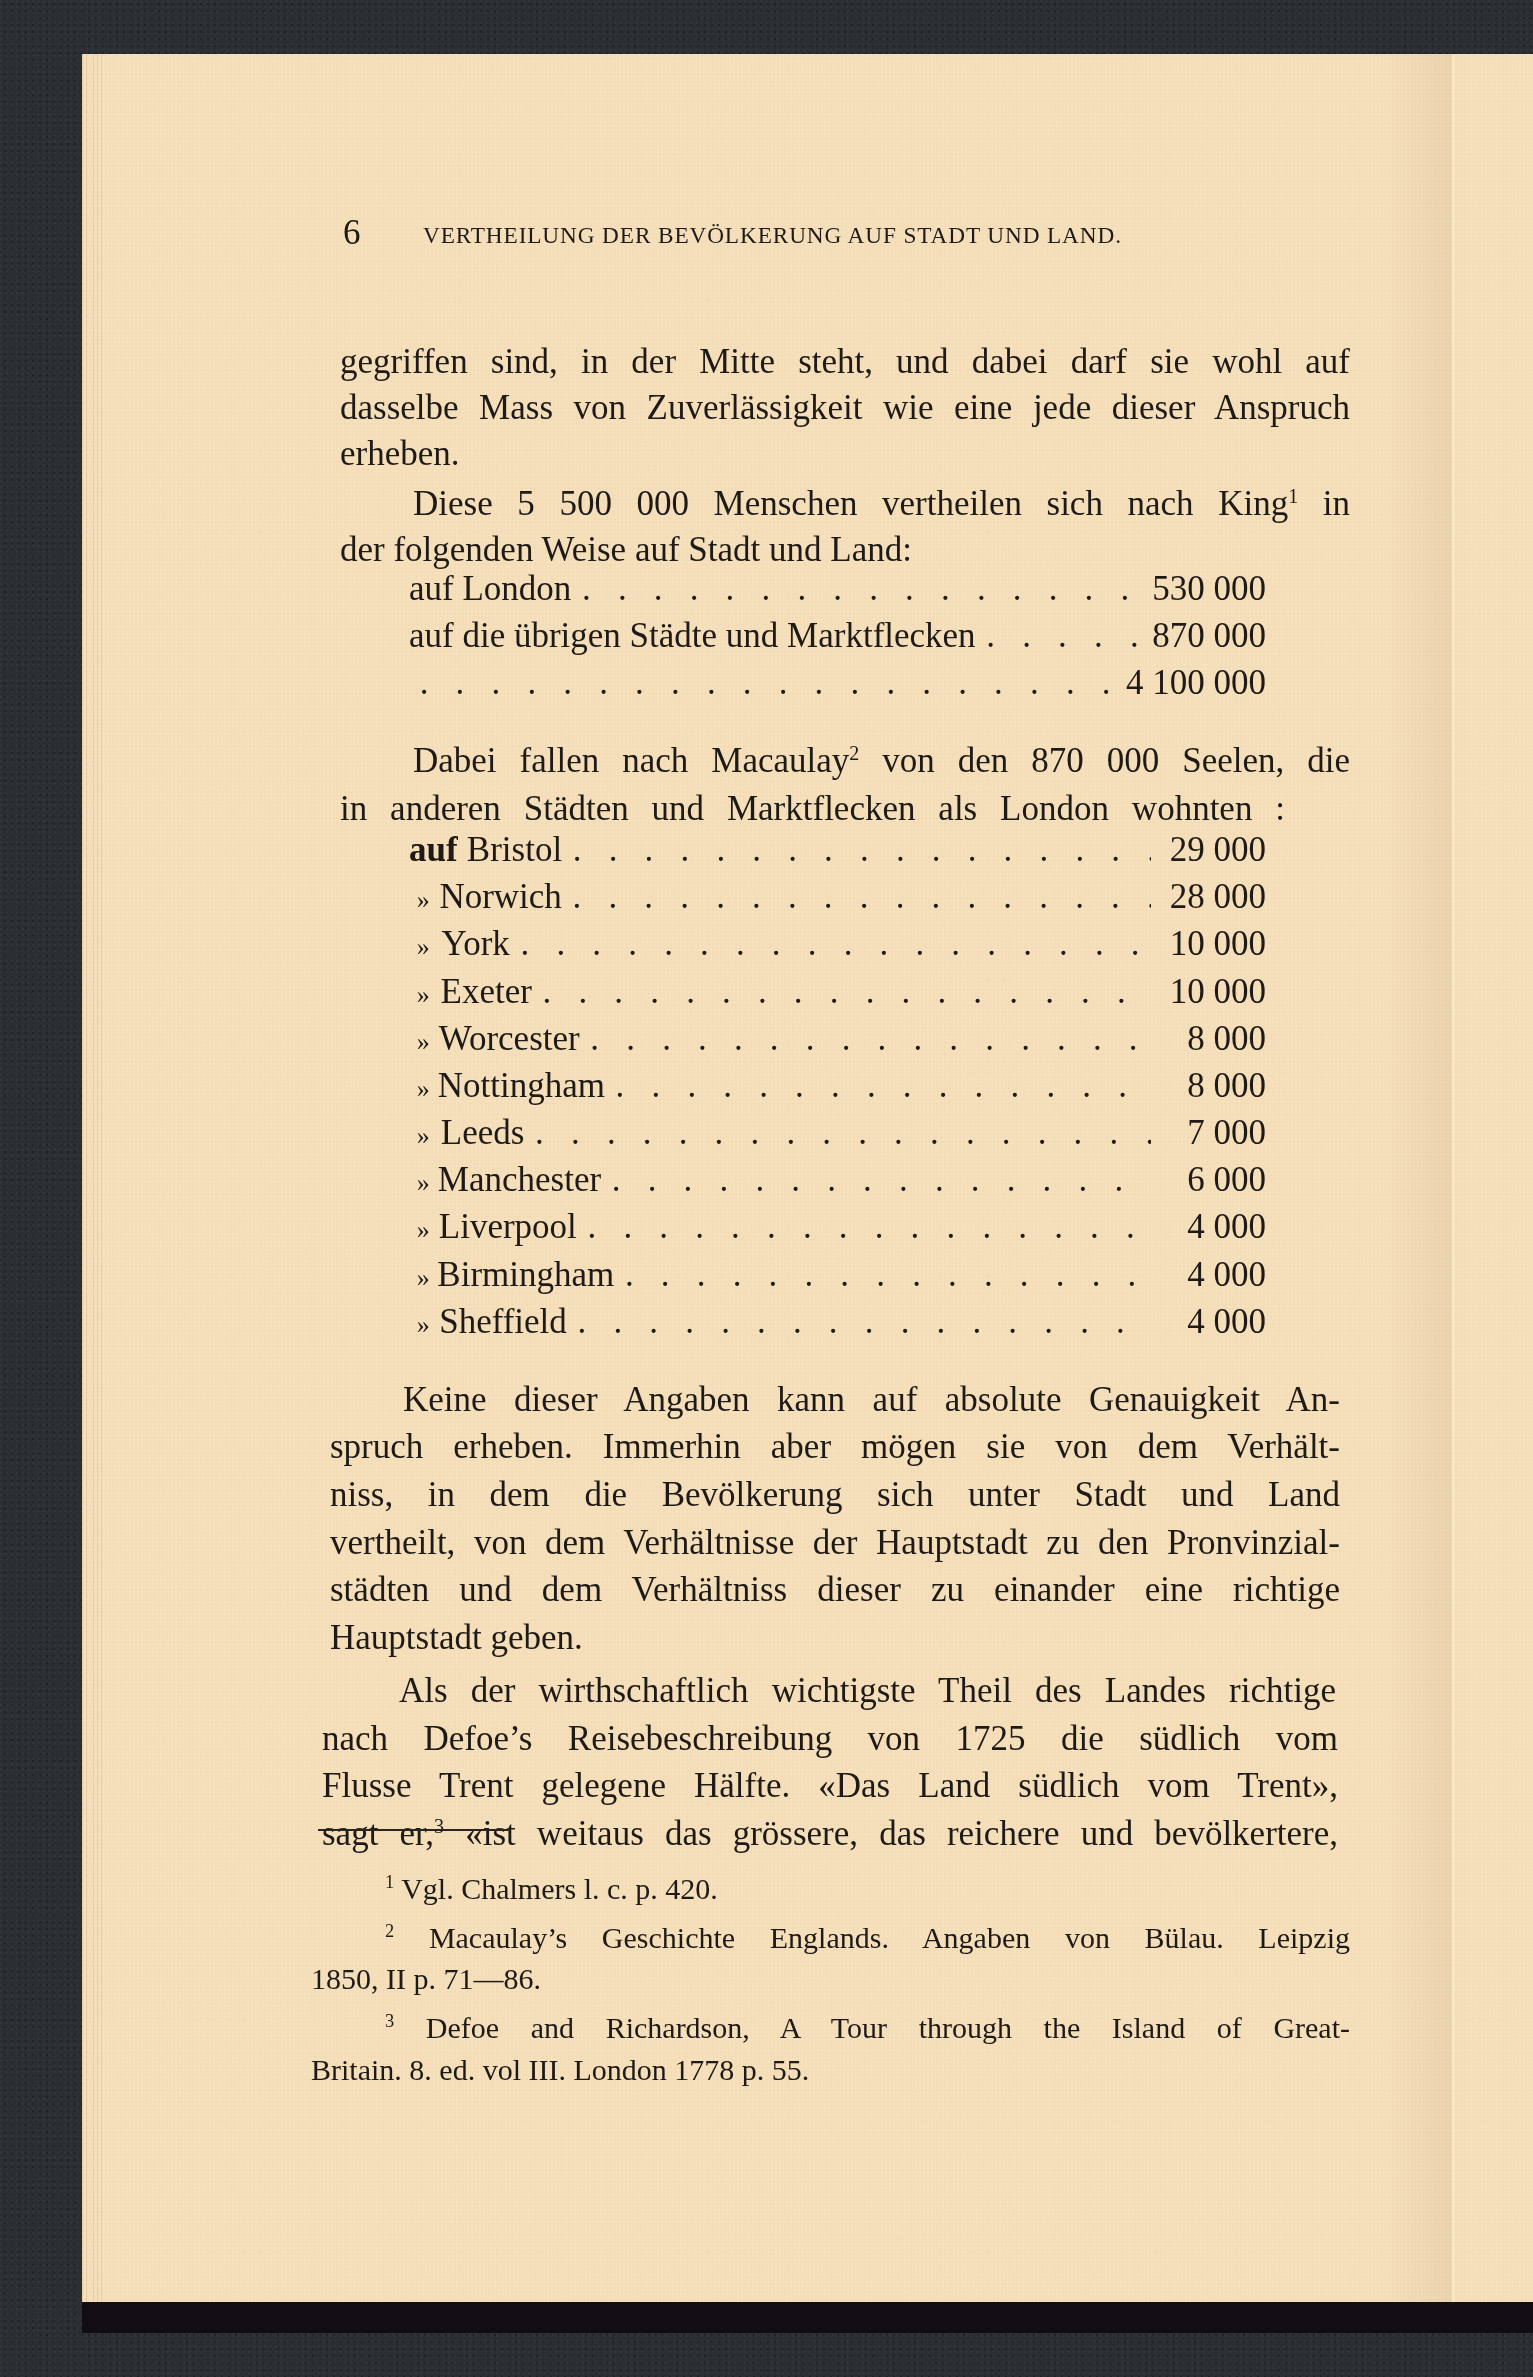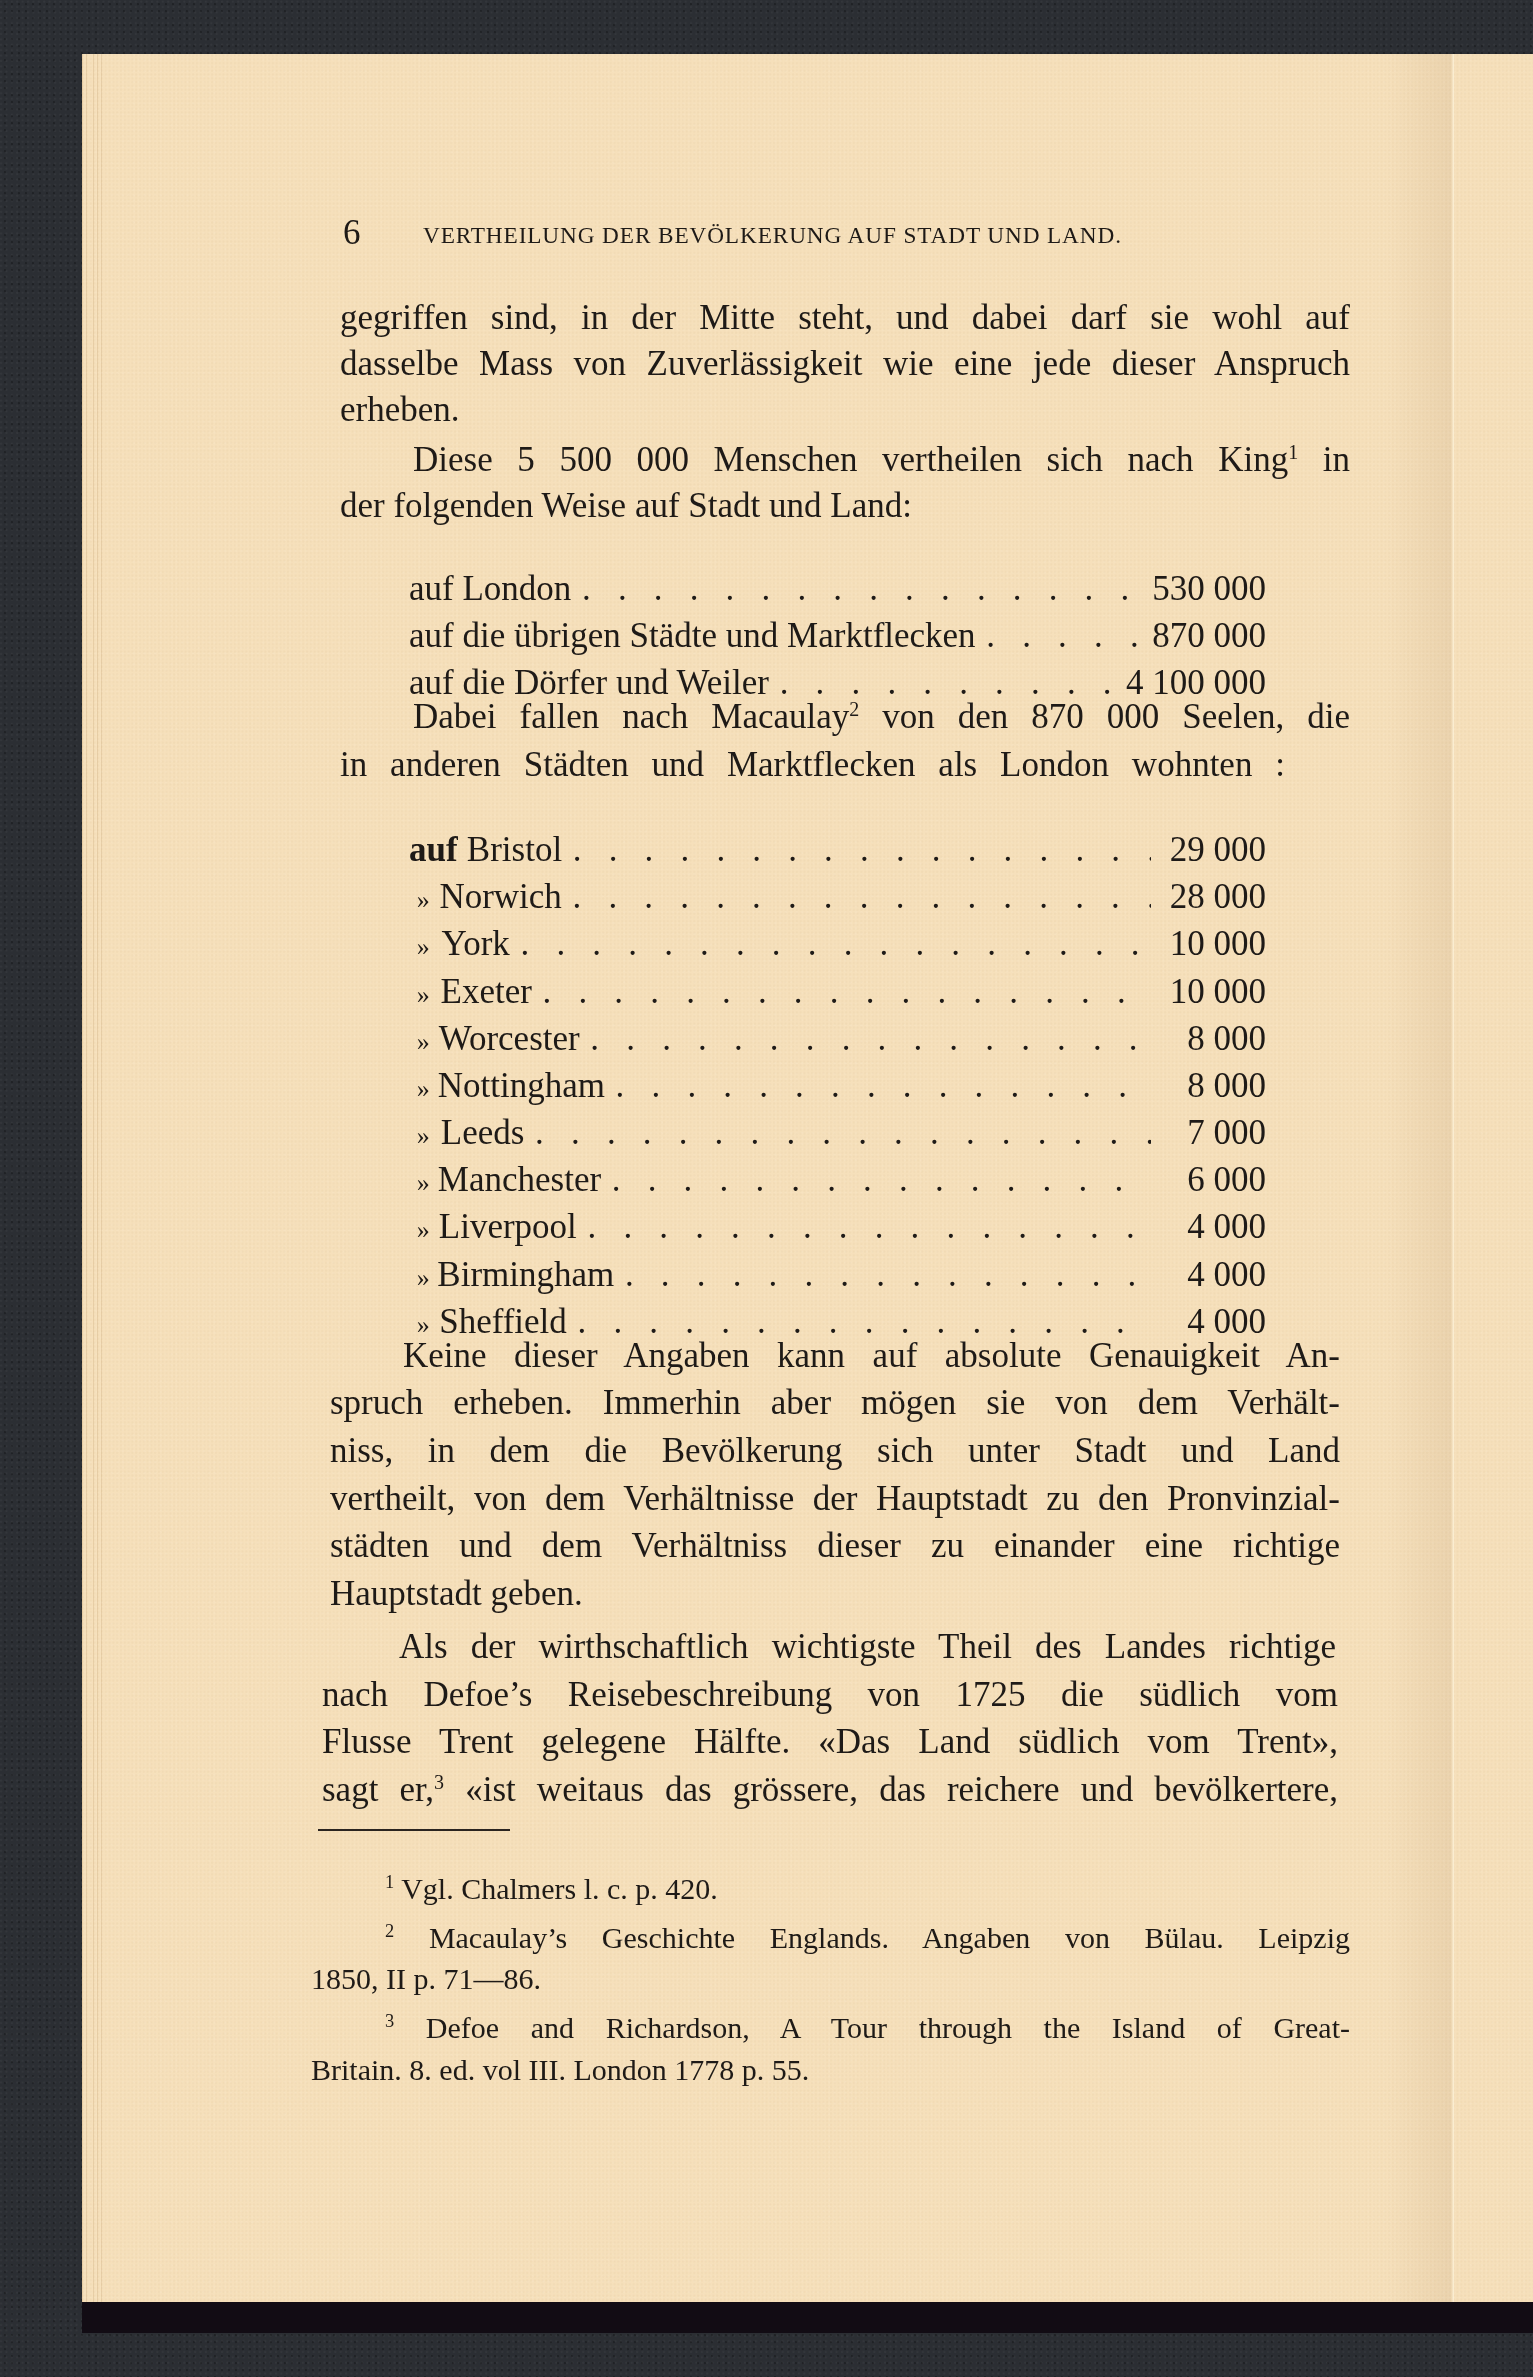--- a/index.html
+++ b/index.html
@@ -42,20 +42,21 @@
   .pagenum { left: 343px; top: 213px; font-size: 35px; }
   .running-head {
     left: 423px; top: 222px; font-size: 24px; letter-spacing: 0.9px;
     transform: scaleX(0.97); transform-origin: left top;
   }
   .line {
     position: absolute; left: 340px; width: 1010px; height: 46px;
     font-size: 35px; line-height: 46px; white-space: nowrap;
     text-align: justify; text-align-last: justify;
     transform-origin: left top;
+    margin-top: 44px;
   }
   .line.last { text-align-last: left; }
   .indent { left: 413px; width: 937px; }
   .sup { font-size: 20px; vertical-align: 12.3px; line-height: 0; }
 
   .tab-row {
     position: absolute; left: 409px; width: 857px; height: 46px;
     font-size: 35px; line-height: 46px; white-space: nowrap;
     display: flex; align-items: baseline; margin-top: 28px;
   }
@@ -109,21 +110,20 @@
       <span class="label">auf London</span>
       <span class="leader"></span>
       <span class="value">530 000</span>
     </div>
     <div class="tab-row" style="top: 585px;">
       <span class="label">auf die übrigen Städte und Marktflecken</span>
       <span class="leader"></span>
       <span class="value">870 000</span>
     </div>
     <div class="tab-row" style="top: 632px;">
-      <span class="label">auf die Dörfer und Weiler</span>
       <span class="leader"></span>
       <span class="value">4 100 000</span>
     </div>
   </div>
 
 <div class="line indent" style="top:694px"><span>Dabei fallen nach Macaulay</span><span class="sup">2</span><span> von den 870 000 Seelen, die</span></div>
 <div class="line" style="top:742px; width:945px; text-align-last:justify">in anderen Städten und Marktflecken als London wohnten :</div>
 
 <div id="table2">
     <div class="tab-row" style="top: 799px;">

